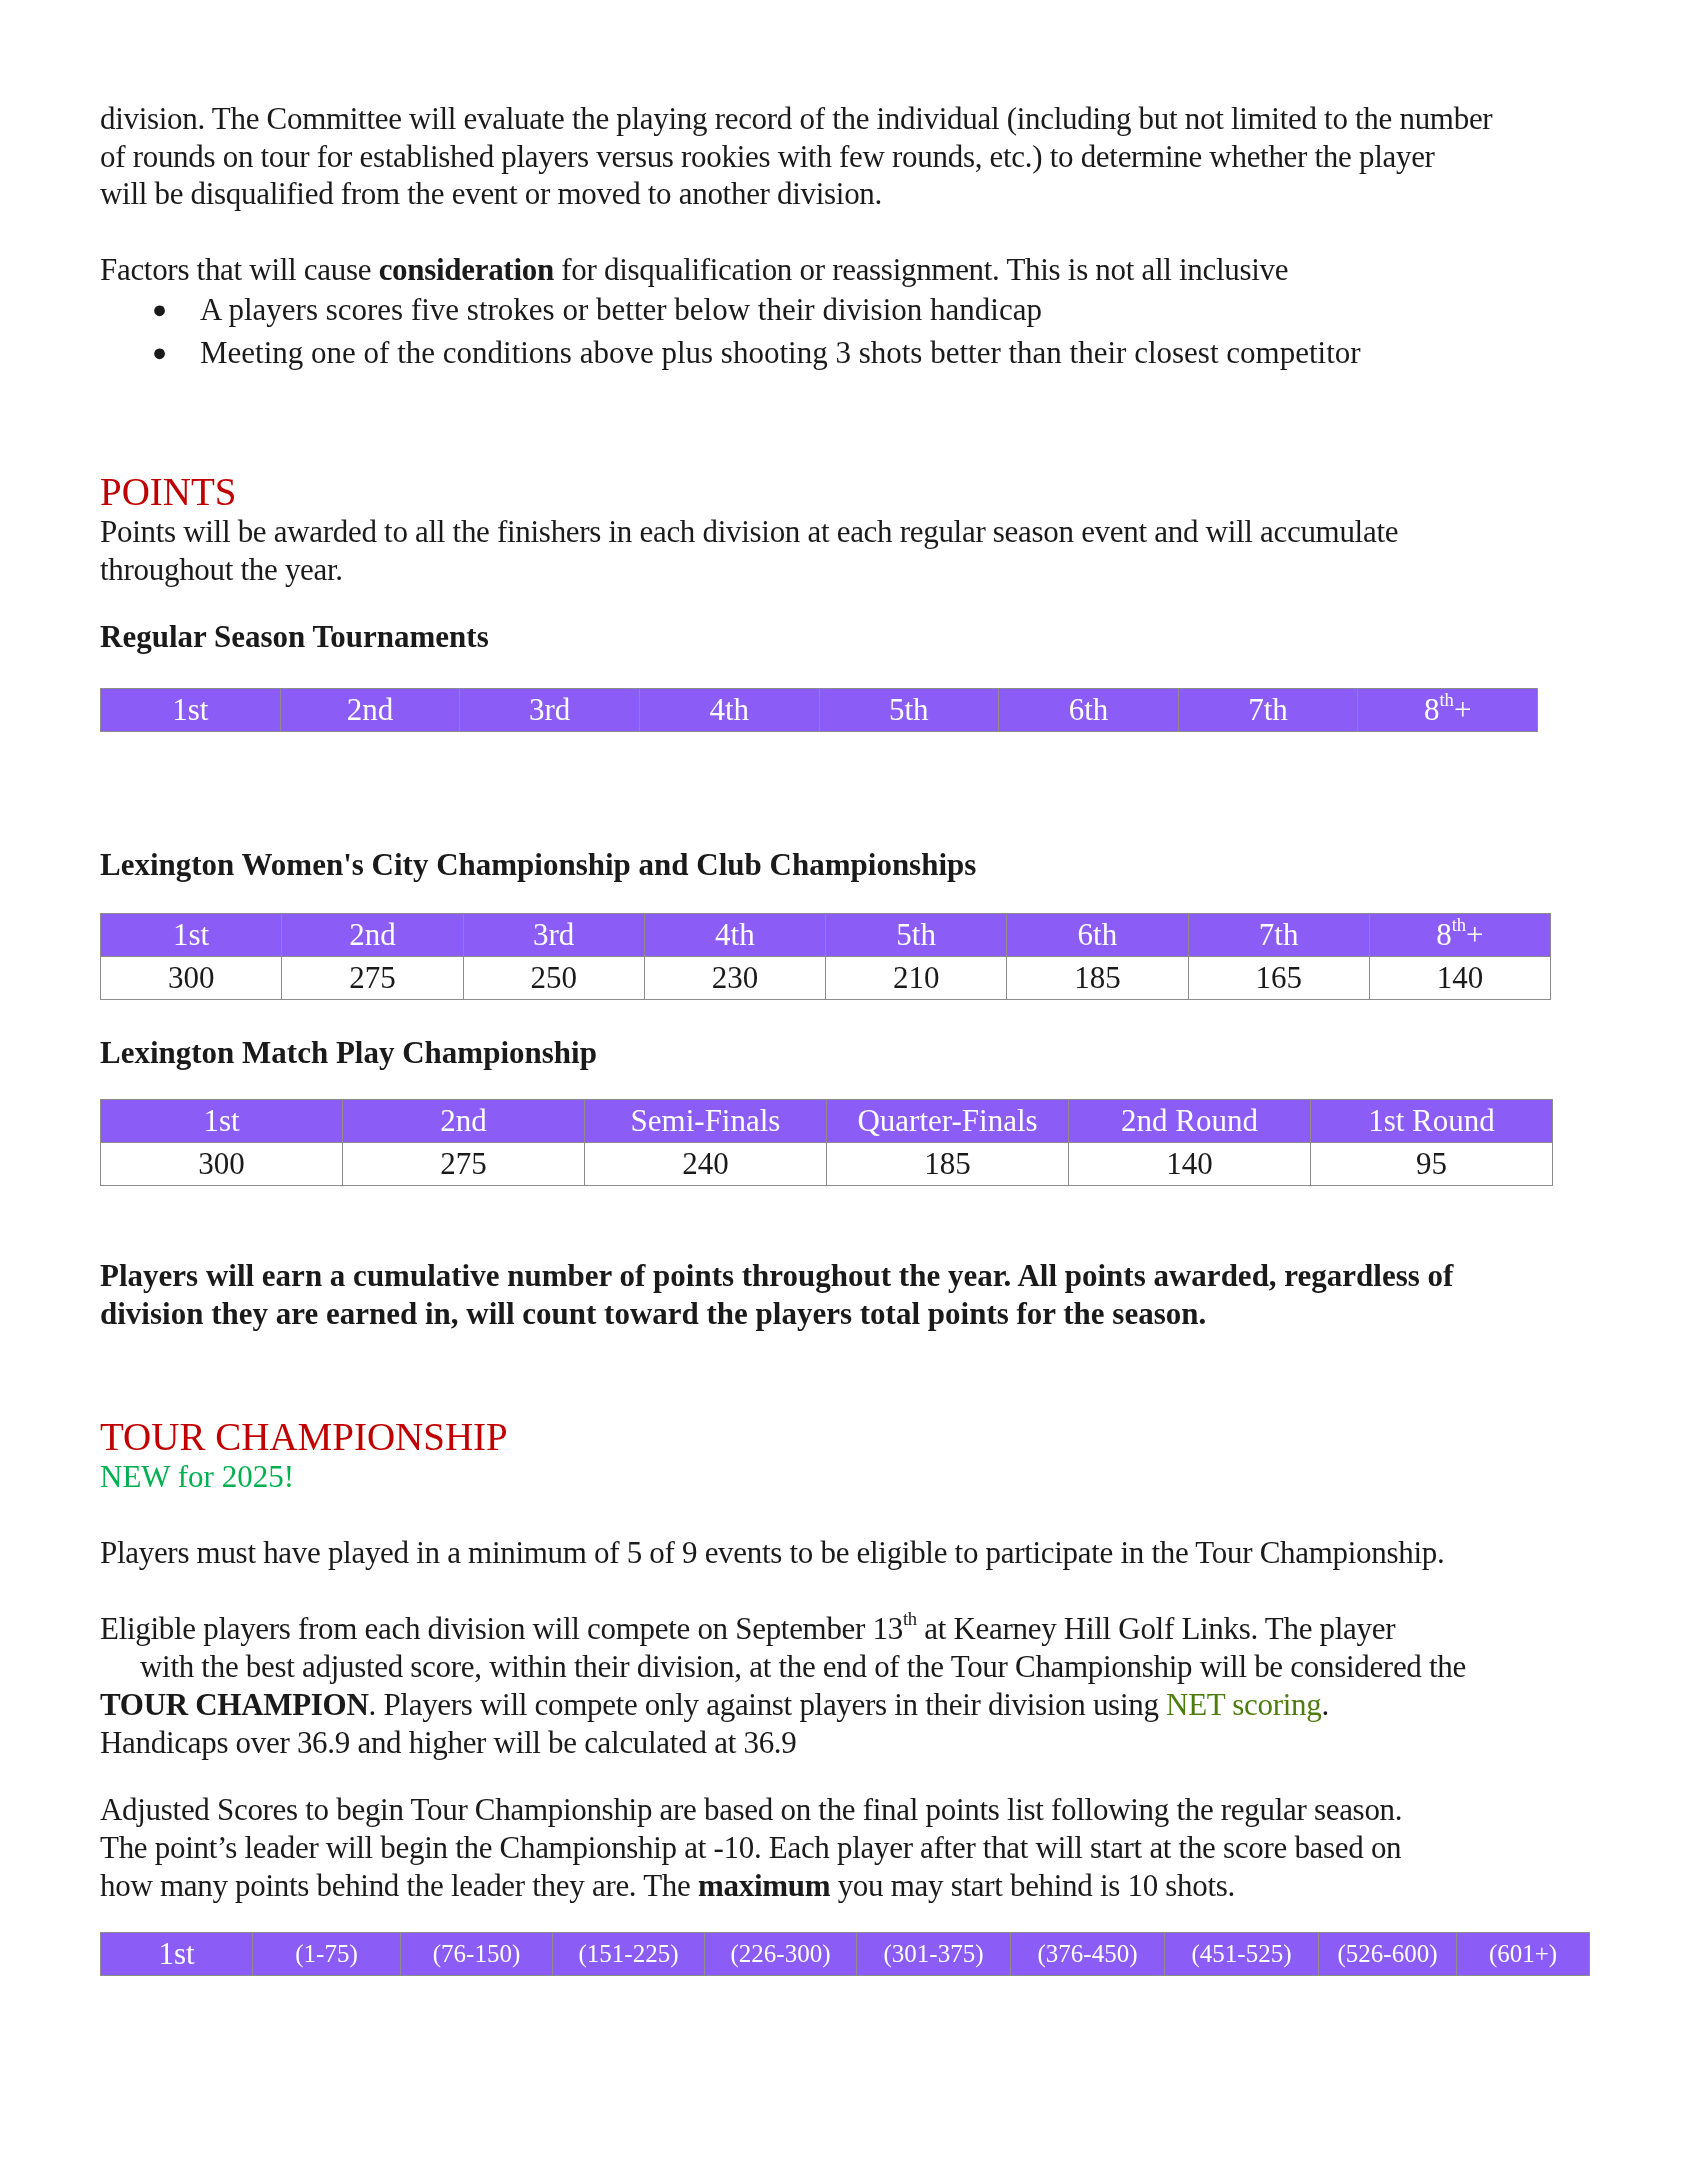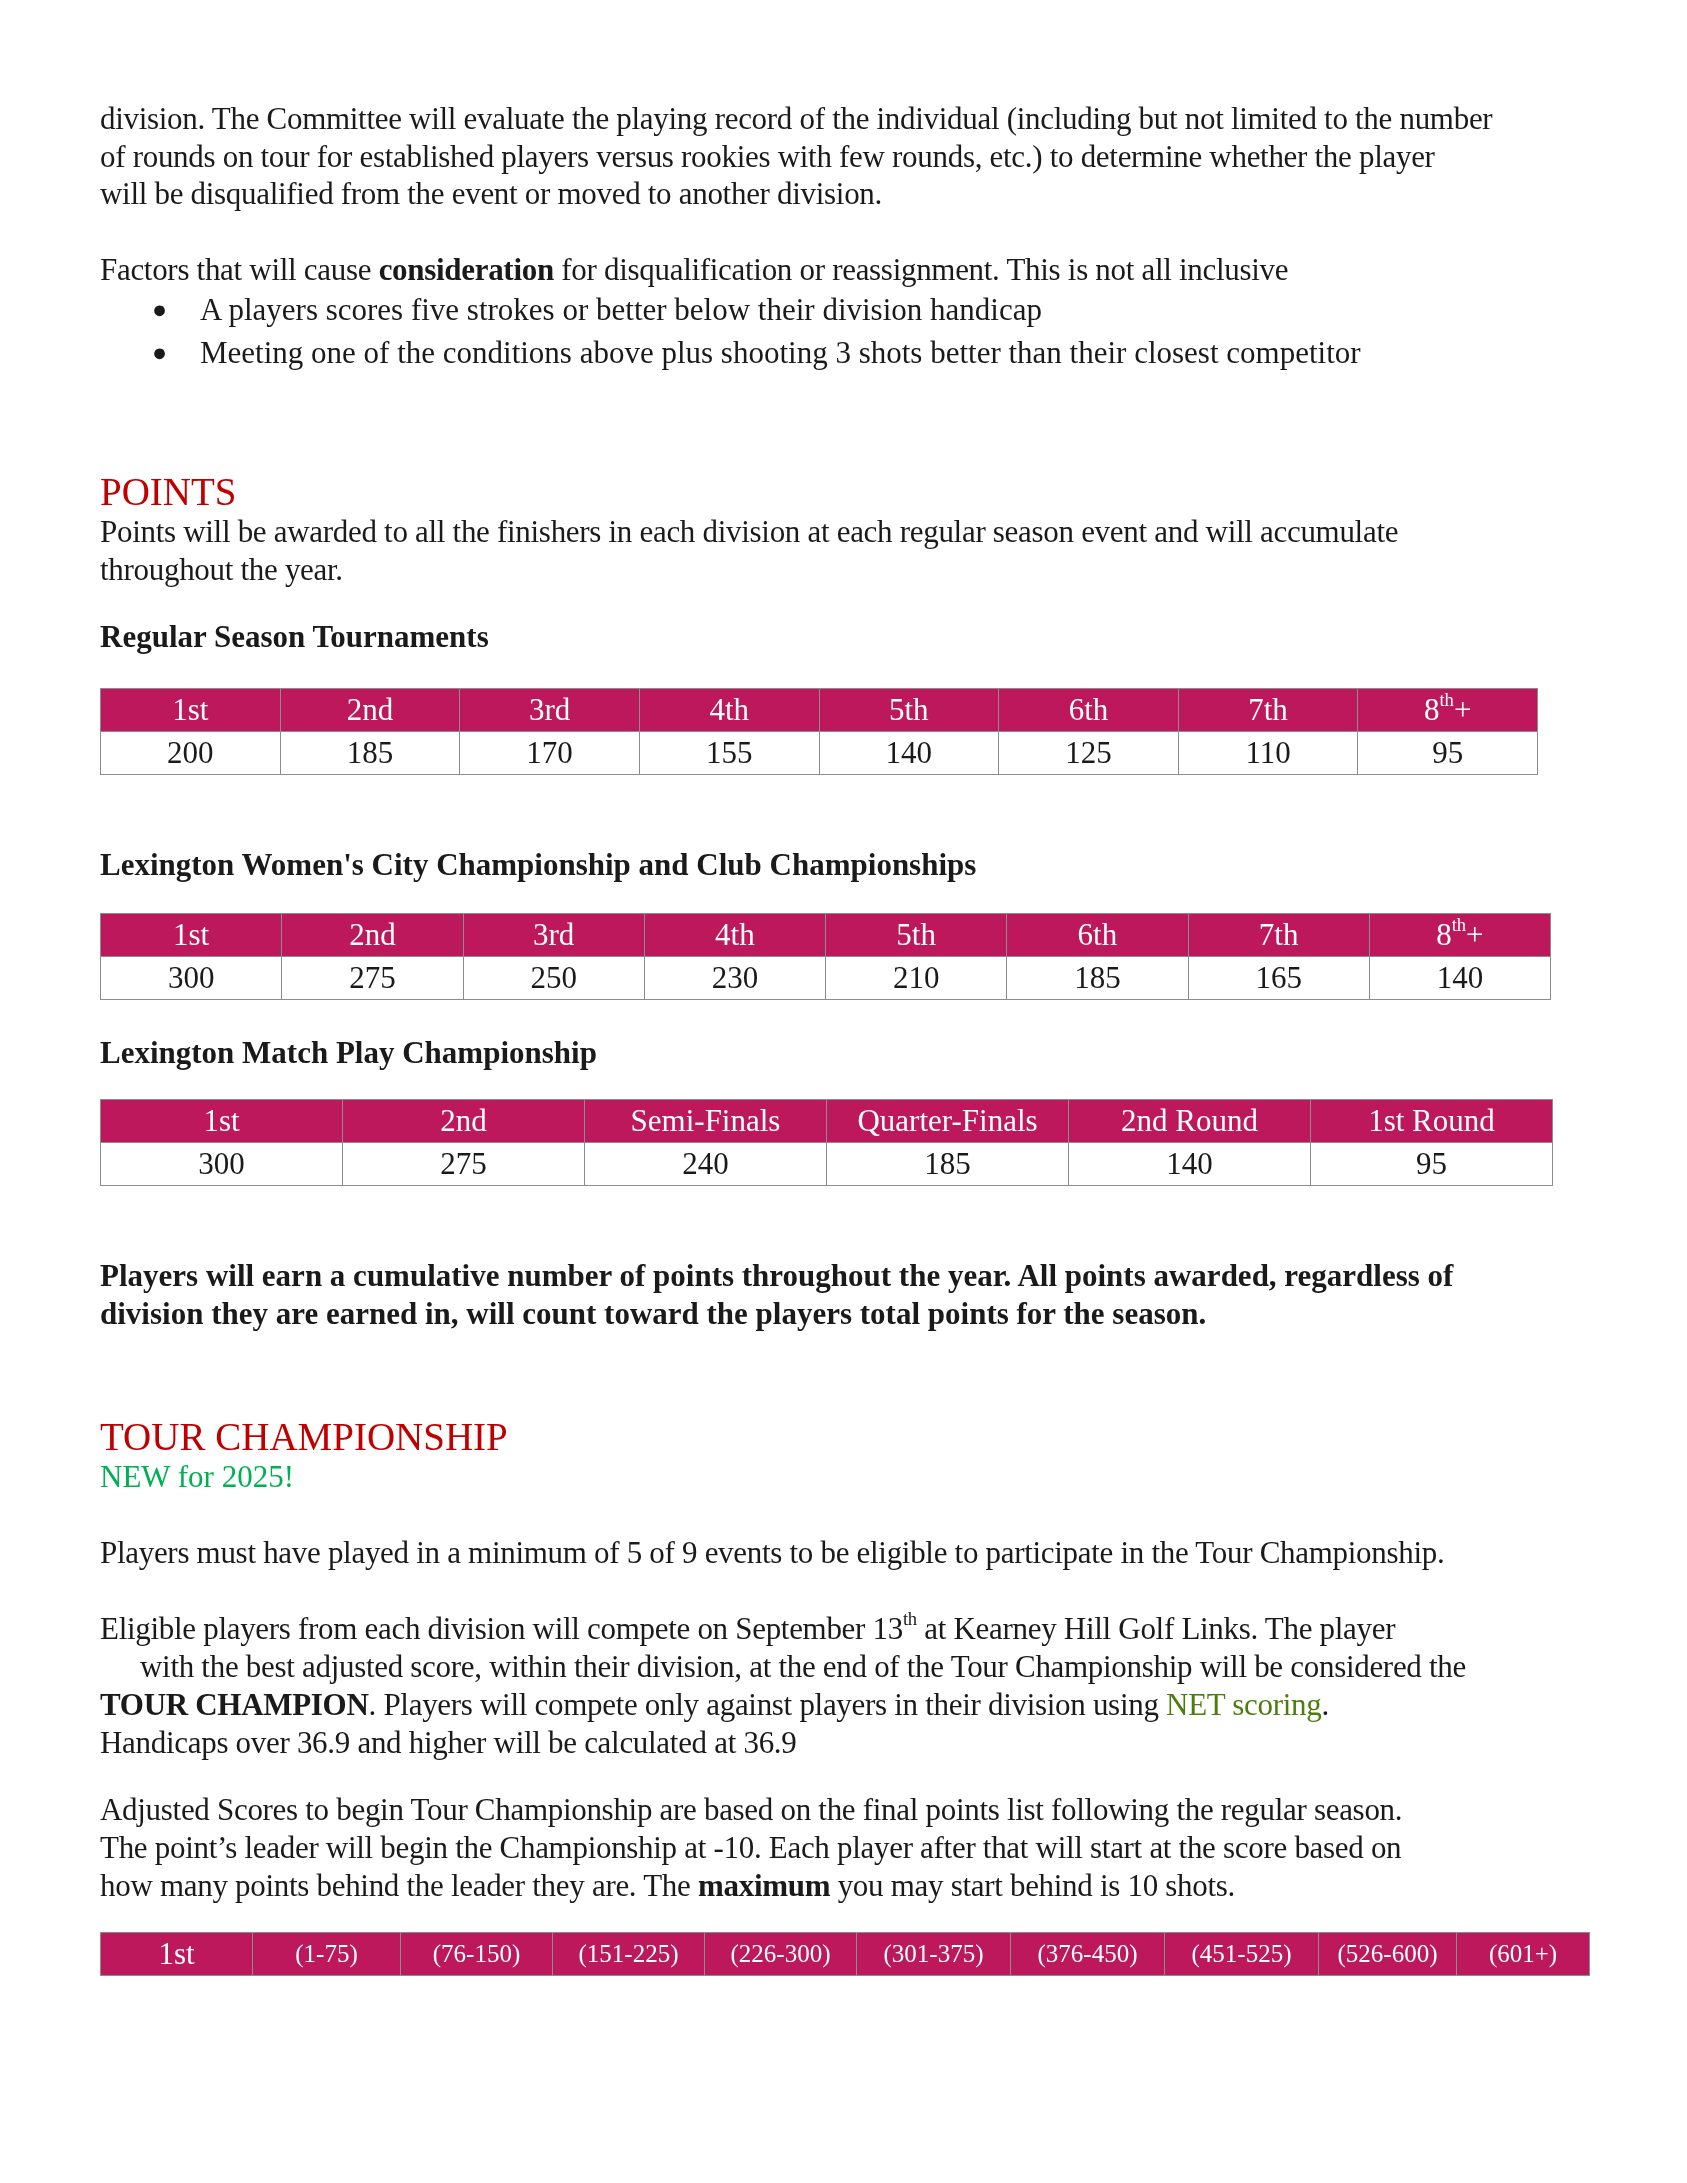--- a/index.html
+++ b/index.html
@@ -12,21 +12,21 @@
   .green { color: #00b050; font-size: 31px; line-height: 38px; }
   .red-text { color: #4d7c0f; }
   b { font-weight: bold; }
   .bullet-row { position: absolute; left: 100px; font-size: 31px; line-height: 42px; white-space: nowrap; }
   .bullet-row .dot { position: absolute; left: 52px; top: 0; font-size: 25px; }
   .bullet-row .txt { position: absolute; left: 100px; top: 0; }
 
   table.pts { position: absolute; left: 100px; border-collapse: collapse; table-layout: fixed;
               font-family: "Liberation Serif", "DejaVu Serif", serif; }
   table.pts td, table.pts th { border: 1.7px solid #8c8c8c; text-align: center; padding: 0; }
-  table.pts th { background: #be185d; color: #ffffff; font-weight: normal; font-size: 31px; height: 42px; }
+  table.pts th { background: #8b5cf6; color: #ffffff; font-weight: normal; font-size: 31px; height: 42px; }
   table.pts td { background: #ffffff; color: #1a1a1a; font-size: 31px; height: 42px; }
   table.pts th.small { font-size: 25px; }
   sup { font-size: 60%; line-height: 0; position: relative; top: -0.15em; vertical-align: super; }
 </style>
 </head>
 <body>
 
 <div class="abs p" style="top:100px;">division. The Committee will evaluate the playing record of the individual (including but not limited to the number</div>
 <div class="abs p" style="top:138px;">of rounds on tour for established players versus rookies with few rounds, etc.) to determine whether the player</div>
 <div class="abs p" style="top:175px;">will be disqualified from the event or moved to another division.</div>
@@ -54,30 +54,20 @@
   <tbody>
       <tr>
     <th>1st</th>
     <th>2nd</th>
     <th>3rd</th>
     <th>4th</th>
     <th>5th</th>
     <th>6th</th>
     <th>7th</th>
     <th><span>8</span><sup>th</sup><span>+</span></th>
-  </tr>
-  <tr>
-    <td>200</td>
-    <td>185</td>
-    <td>170</td>
-    <td>155</td>
-    <td>140</td>
-    <td>125</td>
-    <td>110</td>
-    <td>95</td>
   </tr>
 </tbody>
   </table>
 
 <div class="abs subhead" style="top:846px;">Lexington Women's City Championship and Club Championships</div>
 
 <table class="pts" style="top:913px; width:1451px;">
   <tbody>
       <tr>
     <th>1st</th>

